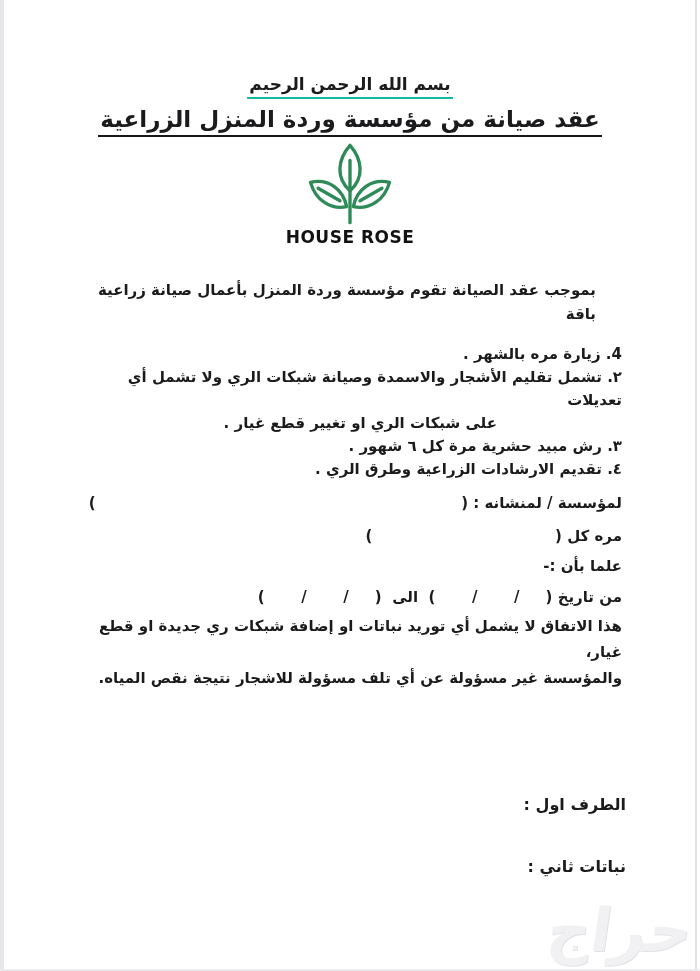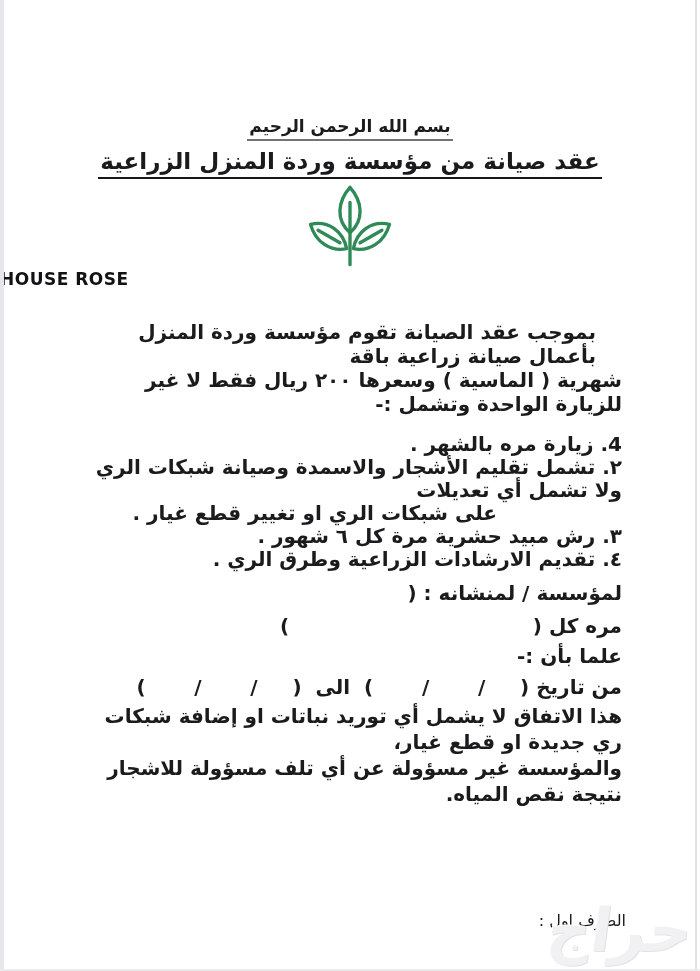--- a/index.html
+++ b/index.html
@@ -12,66 +12,66 @@
     color:#1b1b1d;
   }
   
   .edge-left  { position:absolute; left:0;  top:0; width:4px;  height:100%; background:#e7e7eb; }
   .edge-right { position:absolute; right:3px; top:0; width:2px; height:100%; background:#e0e0e5; }
   .edge-bottom{ position:absolute; left:0; bottom:0; width:100%; height:2px; background:#ebebee; }
 
   .header { text-align:center; }
   .bismillah{
     display:inline-block;
-    margin-top:116px;
+    margin-top:74px;
     font-size:17px; font-weight:bold;
-    border-bottom:2px solid #737373;
+    border-bottom:2px solid #14b8a6;
     padding:0 2px 3px 2px;
   }
   .doc-title{
     display:inline-block;
     margin-top:7px;
     font-size:23px; font-weight:bold;
     border-bottom:2px solid #17171a;
     padding:0 2px 3px 2px;
   }
 
-  .logo { text-align:left; margin-top:5px; }
+  .logo { text-align:center; margin-top:5px; }
   .logo svg { display:block; margin:0 auto; }
   .brand{
     font-size:17px; font-weight:800;
     letter-spacing:0.5px;
     color:#121214;
     margin-top:1px;
   }
 
   .content{
     direction:rtl;
     text-align:right;
     font-weight:bold;
-    font-size:20px;
+    font-size:15px;
     padding:0 78px 0 86px;
   }
   .intro { margin-top:31px; line-height:24px; }
   .intro-line1 { padding-right:26px; }
 
   .terms { margin-top:17px; line-height:23px; }
   .term-wrap { padding-right:125px; }
 
   .field-line { line-height:24px; white-space:nowrap; }
   .field-org   { margin-top:10px; }
   .field-period{ margin-top:9px;  }
   .field-dates { margin-top:7px;  }
   .field-note  { margin-top:6px;  }
 
   .disclaimer { margin-top:4px; line-height:26px; }
 
   .signatures{
     direction:rtl; text-align:right;
-    font-weight:normal; font-size:16px;
+    font-weight:bold; font-size:16px;
     padding:0 74px;
   }
   .sig-first  { margin-top:104px; }
   .sig-second { margin-top:43px;  }
 
   .watermark{
     position:absolute;
     right:8px; bottom:6px;
     font-size:60px; font-weight:bold;
     color:#f1f1f4;
@@ -110,21 +110,20 @@
       </g>
     </svg>
   </span>
   <div class="brand">HOUSE ROSE</div>
 </div>
 
 <div class="content">
 
   <div class="intro">
     <div class="intro-line1">بموجب عقد الصيانة تقوم مؤسسة وردة المنزل بأعمال صيانة زراعية باقة</div>
-    <div>شهرية ( الماسية ) وسعرها ٢٠٠ ريال فقط لا غير للزيارة الواحدة وتشمل :-</div>
   </div>
 
   <div class="terms">
     <div>4. زيارة مره بالشهر .</div>
     <div>٢. تشمل تقليم الأشجار والاسمدة وصيانة شبكات الري ولا تشمل أي تعديلات</div>
     <div class="term-wrap">على شبكات الري او تغيير قطع غيار .</div>
     <div>٣. رش مبيد حشرية مرة كل ٦ شهور .</div>
     <div>٤. تقديم الارشادات الزراعية وطرق الري .</div>
   </div>
 

